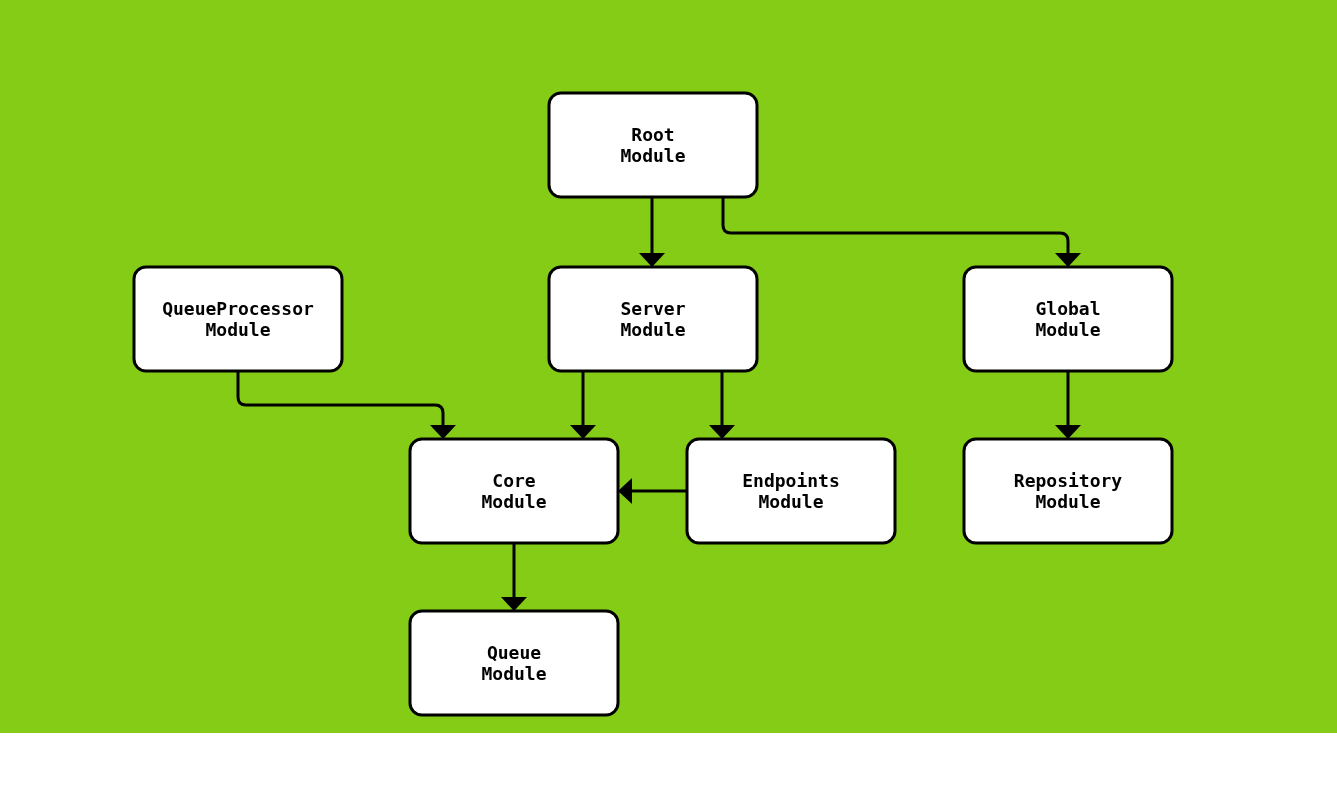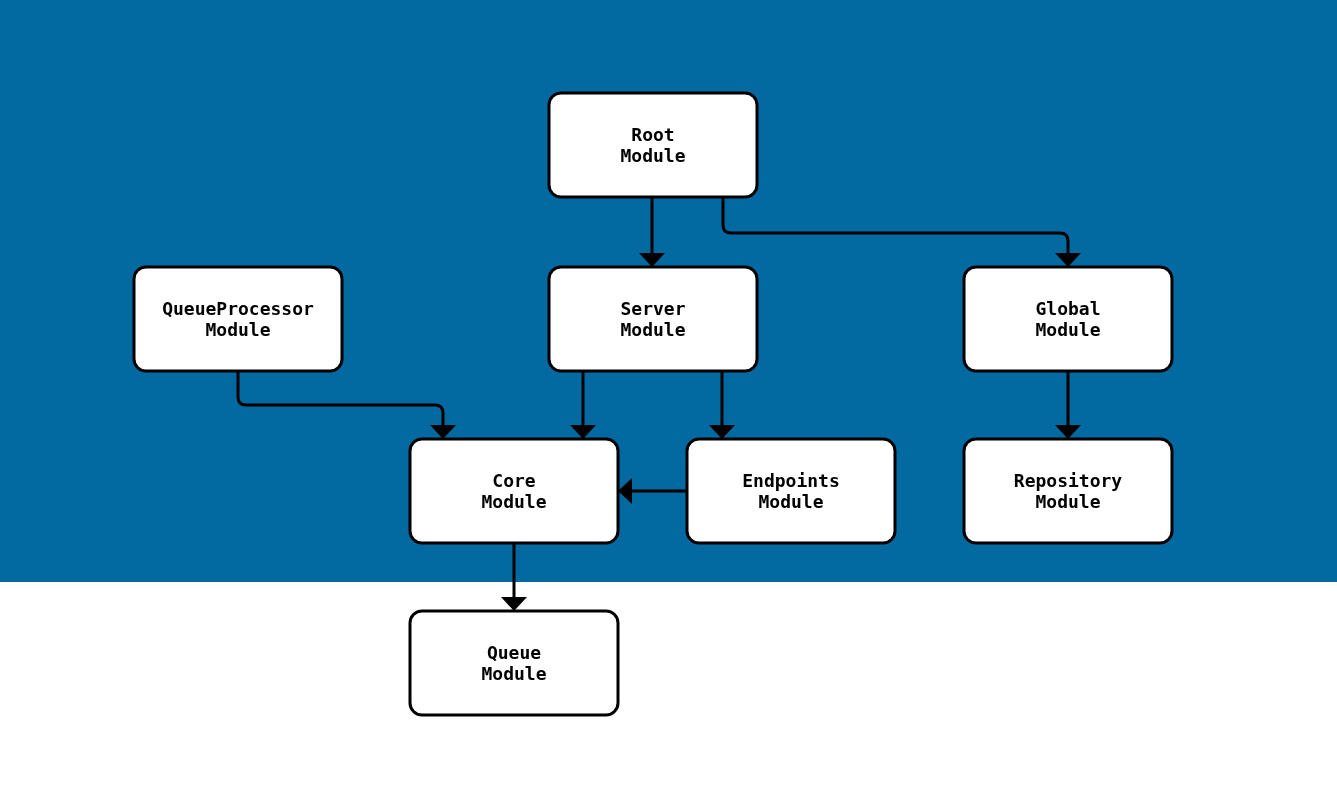--- a/index.html
+++ b/index.html
@@ -7,22 +7,22 @@
     padding: 0;
     width: 1337px;
     height: 809px;
     background: #ffffff;
     overflow: hidden;
     font-family: "DejaVu Sans Mono", "Liberation Mono", monospace;
   }
   .canvas-wrap {
     position: relative;
     width: 1337px;
-    height: 582px;
-    background: #0369a1;
+    height: 733px;
+    background: #84cc16;
   }
   svg {
     display: block;
   }
   .node-rect {
     stroke-linejoin: round;
   }
   .node-label {
     font-family: "DejaVu Sans Mono", "Liberation Mono", monospace;
     font-weight: bold;

